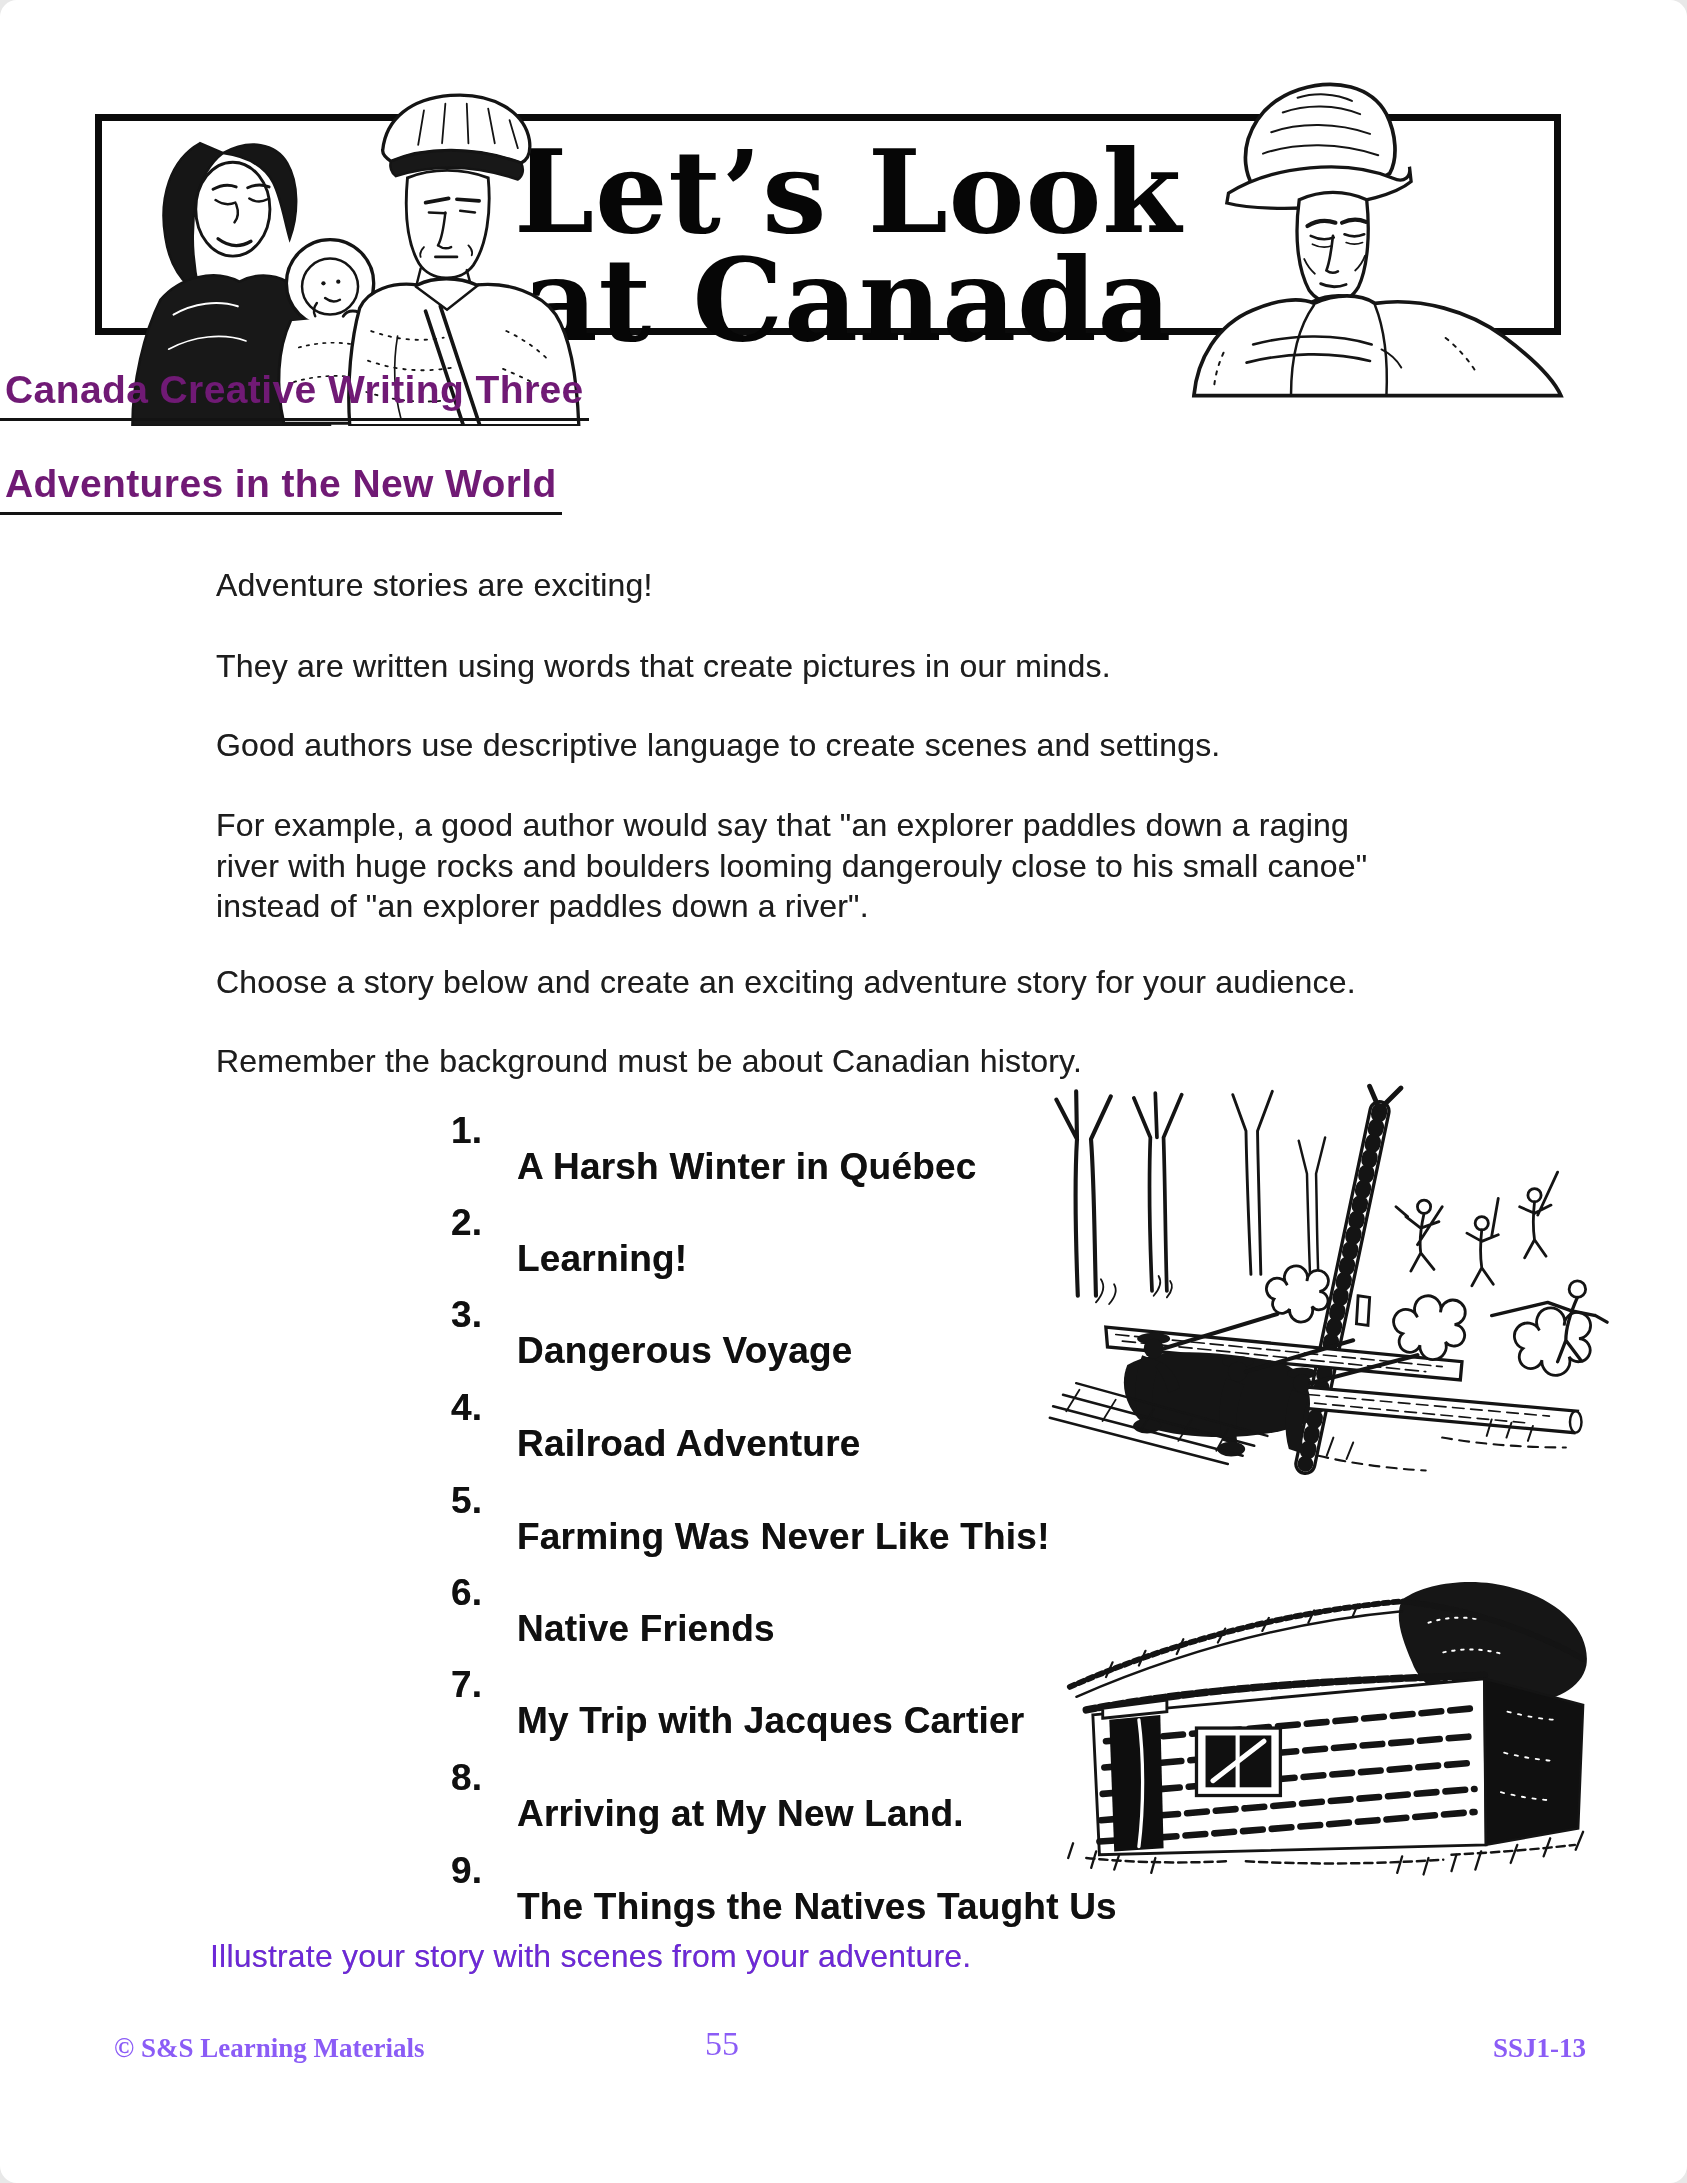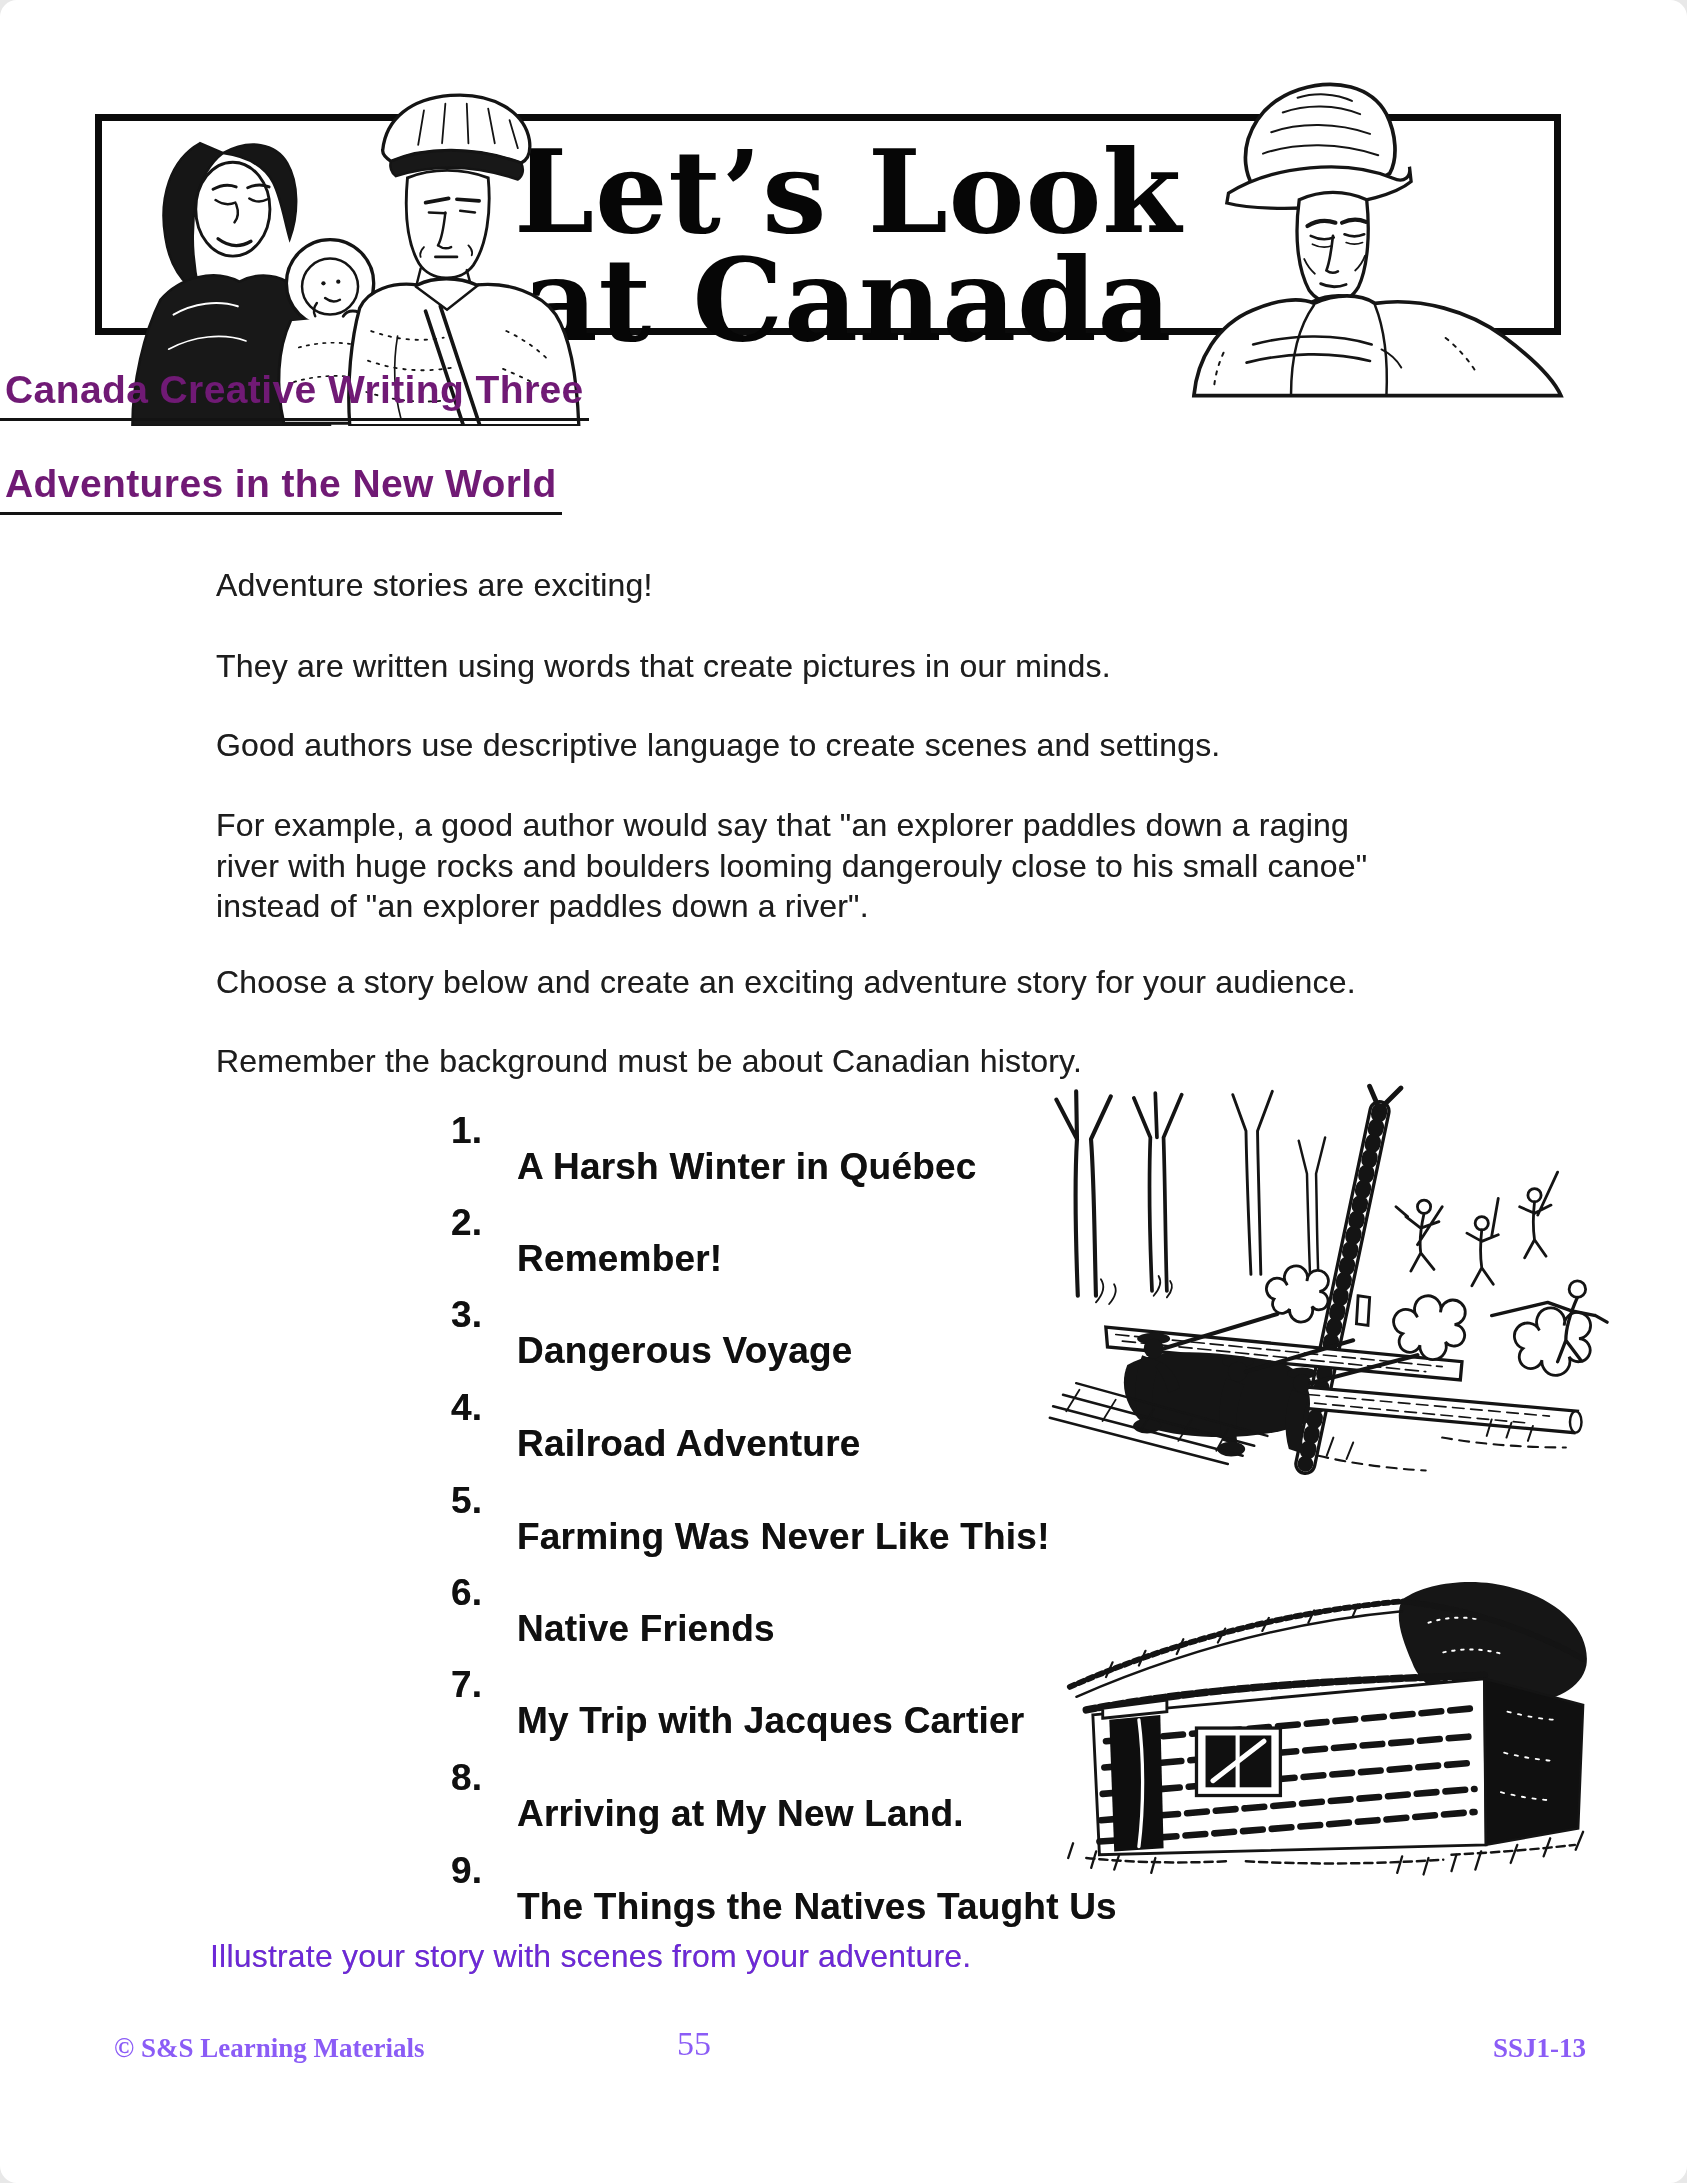--- a/index.html
+++ b/index.html
@@ -48,21 +48,21 @@
     position:absolute;left:210px;top:1938px;font-size:32px;color:#6d28d9;
     white-space:nowrap;letter-spacing:0.2px;
     text-shadow:0 0 0.5px rgba(20,20,20,0.45);
   }
   
   .foot{
     position:absolute;font-family:"Liberation Serif",serif;color:#8b5cf6;
     white-space:nowrap;
   }
   .foot-copy{left:114px;top:2033px;font-size:27px;font-weight:700;}
-  .foot-page{left:0;width:1388px;top:2025px;font-size:34px;text-align:center;font-weight:400;}
+  .foot-page{left:0;width:1388px;top:2025px;font-size:34px;text-align:center;font-weight:400;padding-left:28px;}
   .foot-code{right:101px;top:2033px;font-size:27px;font-weight:700;margin-left:28px;}
 </style>
 </head>
 <body>
 
 <div class="page">
 
   <div class="banner-box"></div>
 
   <div class="banner-title">
@@ -143,21 +143,21 @@
   <div class="body-line" style="top:727px">Good authors use descriptive language to create scenes and settings.</div>
   <div class="body-line" style="top:807px">For example, a good author would say that "an explorer paddles down a raging</div>
   <div class="body-line" style="top:848px">river with huge rocks and boulders looming dangerouly close to his small canoe"</div>
   <div class="body-line" style="top:888px">instead of "an explorer paddles down a river".</div>
   <div class="body-line" style="top:964px">Choose a story below and create an exciting adventure story for your audience.</div>
   <div class="body-line" style="top:1043px">Remember the background must be about Canadian history.</div>
 
   <div class="list-num" style="top:1110px">1.</div>
   <div class="list-label" style="top:1110px">A Harsh Winter in Québec</div>
   <div class="list-num" style="top:1202px">2.</div>
-  <div class="list-label" style="top:1202px">Remember!</div>
+  <div class="list-label" style="top:1202px">Learning!</div>
   <div class="list-num" style="top:1294px">3.</div>
   <div class="list-label" style="top:1294px">Dangerous Voyage</div>
   <div class="list-num" style="top:1387px">4.</div>
   <div class="list-label" style="top:1387px">Railroad Adventure</div>
   <div class="list-num" style="top:1480px">5.</div>
   <div class="list-label" style="top:1480px">Farming Was Never Like This!</div>
   <div class="list-num" style="top:1572px">6.</div>
   <div class="list-label" style="top:1572px">Native Friends</div>
   <div class="list-num" style="top:1664px">7.</div>
   <div class="list-label" style="top:1664px">My Trip with Jacques Cartier</div>

